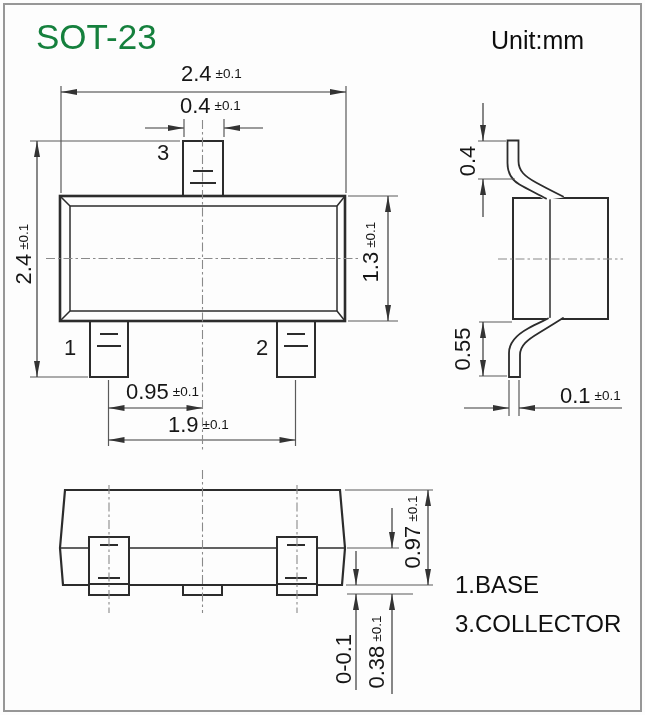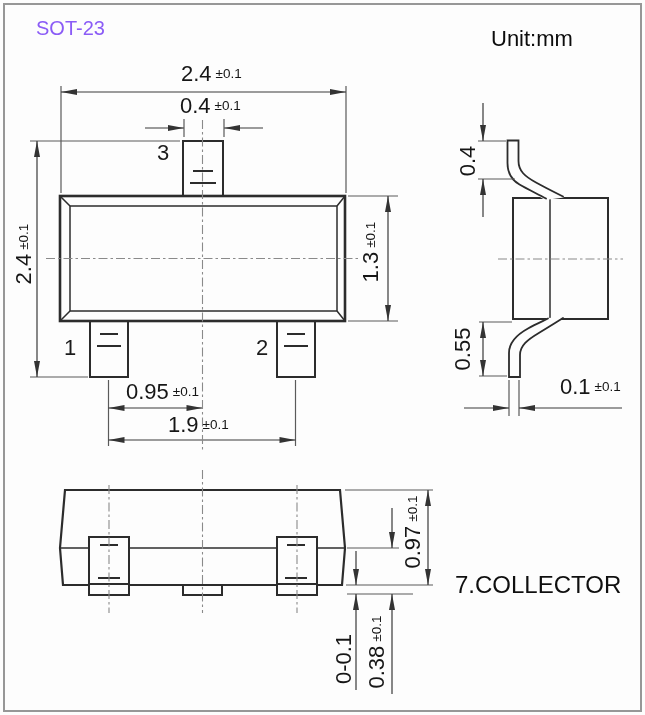--- a/index.html
+++ b/index.html
@@ -1,22 +1,22 @@
 <!DOCTYPE html>
 <html><head>
 <meta charset="utf-8">
 <style>
   html,body{margin:0;padding:0;background:#fff;}
   .page{position:relative;width:645px;height:715px;background:#fdfdfd;overflow:hidden;
         font-family:"Liberation Sans",sans-serif;color:#1b1b1b;}
   .frame{position:absolute;left:3px;top:3px;right:3px;bottom:3px;border:2px solid #979797;}
   svg{position:absolute;left:0;top:0;}
   .txt{position:absolute;white-space:nowrap;}
-  .title{font-size:20px;color:#8b5cf6;}
-  .unit{font-size:22px;color:#0d0d0d;}
+  .title{font-size:35px;color:#15803d;}
+  .unit{font-size:25px;color:#0d0d0d;}
   .pinlab{font-size:22px;}
   .dim{position:absolute;display:flex;align-items:center;gap:4px;white-space:nowrap;color:#161616;}
   .num{font-size:22px;line-height:1;}
   .tol{font-size:13.5px;line-height:1;}
   .rot{justify-content:center;transform:rotate(-90deg);transform-origin:center center;}
   .legend{position:absolute;left:455px;top:572px;}
   .legend-item{font-size:24px;line-height:26px;margin-bottom:13px;color:#0f0f0f;}
 </style>
 </head>
 <body>
@@ -195,35 +195,36 @@
   <div class="txt pinlab" style="left:157px;top:140px;">3</div>
   <div class="txt pinlab" style="left:64px;top:335px;">1</div>
   <div class="txt pinlab" style="left:256px;top:335px;">2</div>
 
   <div class="dim rot" style="left:438px;top:149px;width:60px;height:24px;">
     <span class="num">0.4</span>
   </div>
   <div class="dim rot" style="left:428px;top:337px;width:70px;height:24px;">
     <span class="num">0.55</span>
   </div>
-  <div class="dim" style="left:560px;top:376px;justify-content:flex-end;">
+  <div class="dim" style="left:560px;top:385px;justify-content:flex-end;">
     <span class="num">0.1</span>
     <span class="tol">±0.1</span>
   </div>
 
   <div class="dim rot" style="left:358px;top:520px;width:110px;height:24px;">
     <span class="num">0.97</span>
     <span class="tol">±0.1</span>
   </div>
   <div class="dim rot" style="left:322px;top:640px;width:110px;height:24px;">
     <span class="num">0.38</span>
     <span class="tol">±0.1</span>
   </div>
   <div class="dim rot" style="left:299px;top:647px;width:90px;height:24px;">
     <span class="num">0-0.1</span>
   </div>
 
   <div class="legend">
-    <div class="legend-item">7.COLLECTOR</div>
+    <div class="legend-item">1.BASE</div>
+    <div class="legend-item">3.COLLECTOR</div>
   </div>
 
   <div class="frame"></div>
 </div>
 
 </body></html>

